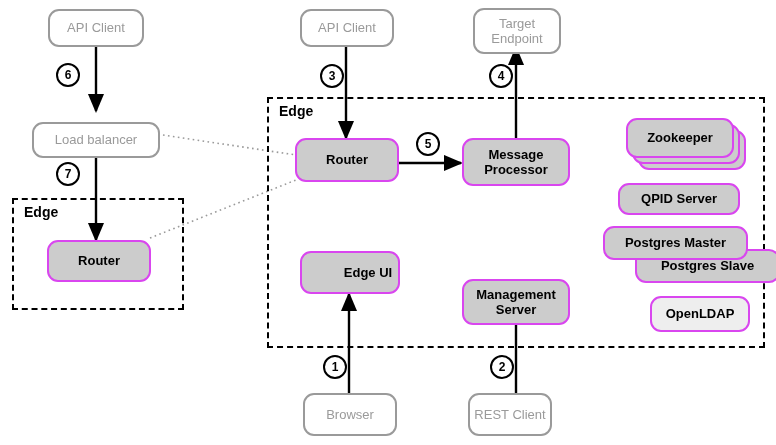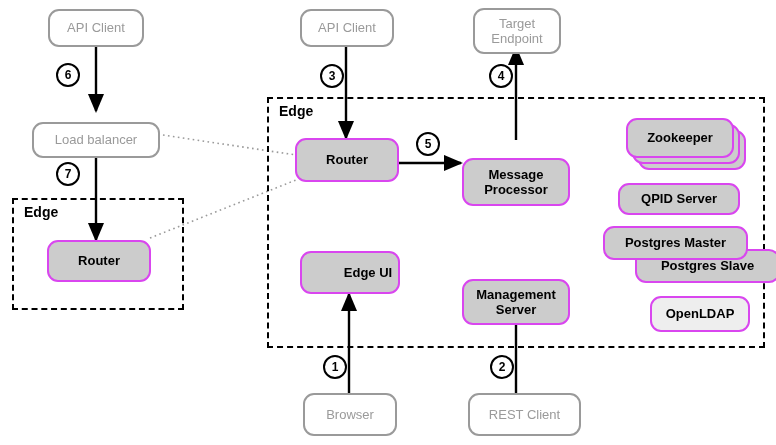--- a/index.html
+++ b/index.html
@@ -136,33 +136,33 @@
 
   <div class="node external" style="left:473px; top:8px; width:88px; height:46px;">
     <span class="nline">Target</span>
     <span class="nline">Endpoint</span>
   </div>
 
   <div class="node external" style="left:303px; top:393px; width:94px; height:43px;">
     <span class="nline">Browser</span>
   </div>
 
-  <div class="node external" style="left:468px; top:393px; width:113px; height:43px;">
+  <div class="node external" style="left:468px; top:393px; width:84px; height:43px;">
     <span class="nline">REST Client</span>
   </div>
 
   <div class="node internal" style="left:47px; top:240px; width:104px; height:42px;">
     <span class="nline">Router</span>
   </div>
 
   <div class="node internal" style="left:295px; top:138px; width:104px; height:44px;">
     <span class="nline">Router</span>
   </div>
 
-  <div class="node internal" style="left:462px; top:138px; width:108px; height:48px;margin-top:20px;">
+  <div class="node internal" style="left:462px; top:138px; width:108px; height:48px;">
     <span class="nline">Message</span>
     <span class="nline">Processor</span>
   </div>
 
   <div class="node internal" style="left:300px; top:251px; width:100px; height:43px;padding-left:36px;">
     <span class="nline">Edge UI</span>
   </div>
 
   <div class="node internal" style="left:462px; top:251px; width:108px; height:46px;margin-top:28px;">
     <span class="nline">Management</span>

